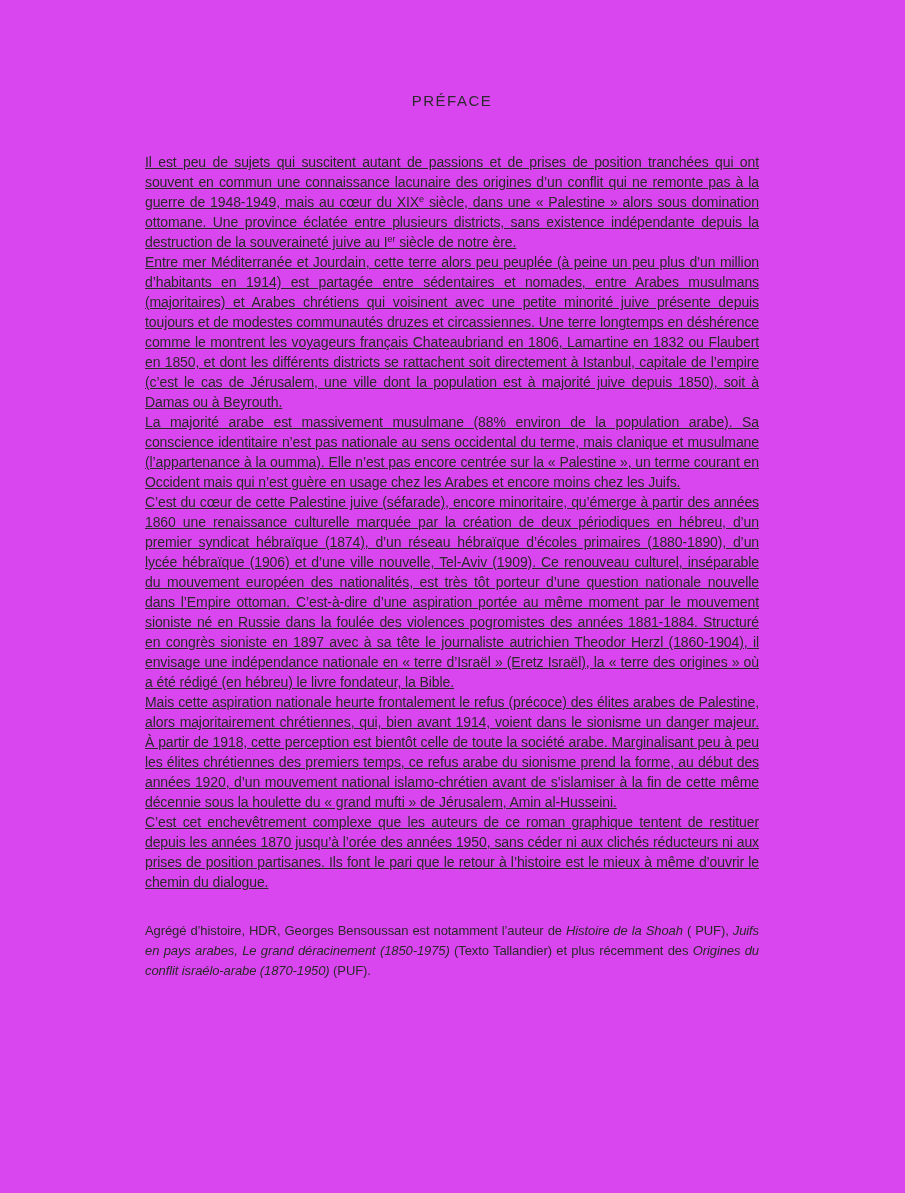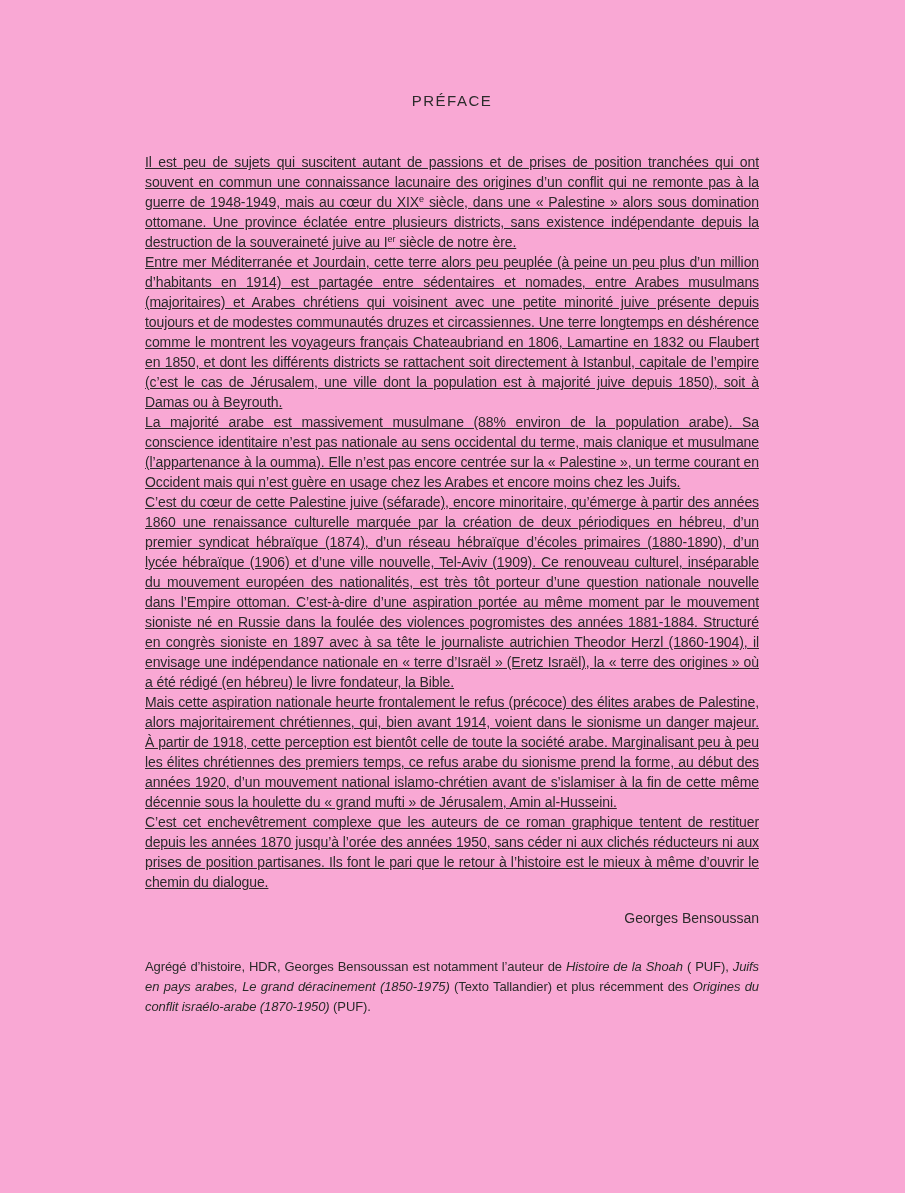--- a/index.html
+++ b/index.html
@@ -5,21 +5,21 @@
   html, body {
     margin: 0;
     padding: 0;
     background: #ffffff;
   }
   .page {
     position: relative;
     width: 905px;
     height: 1193px;
     margin: 0 auto;
-    background: #f9a8d4;
+    background: #d946ef;
     box-sizing: border-box;
     padding: 92px 146px 0 145px;
     font-family: "Liberation Sans", sans-serif;
     color: #2b2b2b;
     overflow: hidden;
   }
   .title {
     margin: 0 0 43px 0;
     text-align: center;
     font-size: 15px;
@@ -69,17 +69,16 @@
 
   <div class="body-text">
     <p><span>Il est peu de sujets qui suscitent autant de passions et de prises de position tranchées qui ont souvent en commun une connaissance lacunaire des origines d’un conflit qui ne remonte pas à la guerre de 1948-1949, mais au cœur du XIX</span><sup class="ordinal">e</sup><span> siècle, dans une «&nbsp;Palestine&nbsp;» alors sous domination ottomane. Une province éclatée entre plusieurs districts, sans existence indépendante depuis la destruction de la souveraineté juive au I</span><sup class="ordinal">er</sup><span> siècle de notre ère.</span></p>
     <p>Entre mer Méditerranée et Jourdain, cette terre alors peu peuplée (à peine un peu plus d’un million d’habitants en 1914) est partagée entre sédentaires et nomades, entre Arabes musulmans (majoritaires) et Arabes chrétiens qui voisinent avec une petite minorité juive présente depuis toujours et de modestes communautés druzes et circassiennes. Une terre longtemps en déshérence comme le montrent les voyageurs français Chateaubriand en 1806, Lamartine en 1832 ou Flaubert en 1850, et dont les différents districts se rattachent soit directement à Istanbul, capitale de l’empire (c’est le cas de Jérusalem, une ville dont la population est à majorité juive depuis 1850), soit à Damas ou à Beyrouth.</p>
     <p>La majorité arabe est massivement musulmane (88% environ de la population arabe). Sa conscience identitaire n’est pas nationale au sens occidental du terme, mais clanique et musulmane (l’appartenance à la oumma). Elle n’est pas encore centrée sur la «&nbsp;Palestine&nbsp;», un terme courant en Occident mais qui n’est guère en usage chez les Arabes et encore moins chez les Juifs.</p>
     <p>C’est du cœur de cette Palestine juive (séfarade), encore minoritaire, qu’émerge à partir des années 1860 une renaissance culturelle marquée par la création de deux périodiques en hébreu, d’un premier syndicat hébraïque (1874), d’un réseau hébraïque d’écoles primaires (1880-1890), d’un lycée hébraïque (1906) et d’une ville nouvelle, Tel-Aviv (1909). Ce renouveau culturel, inséparable du mouvement européen des nationalités, est très tôt porteur d’une question nationale nouvelle dans l’Empire ottoman. C’est-à-dire d’une aspiration portée au même moment par le mouvement sioniste né en Russie dans la foulée des violences pogromistes des années 1881-1884. Structuré en congrès sioniste en 1897 avec à sa tête le journaliste autrichien Theodor Herzl (1860-1904), il envisage une indépendance nationale en «&nbsp;terre d’Israël&nbsp;» (Eretz Israël), la «&nbsp;terre des origines&nbsp;» où a été rédigé (en hébreu) le livre fondateur, la Bible.</p>
     <p>Mais cette aspiration nationale heurte frontalement le refus (précoce) des élites arabes de Palestine, alors majoritairement chrétiennes, qui, bien avant 1914, voient dans le sionisme un danger majeur. À partir de 1918, cette perception est bientôt celle de toute la société arabe. Marginalisant peu à peu les élites chrétiennes des premiers temps, ce refus arabe du sionisme prend la forme, au début des années 1920, d’un mouvement national islamo-chrétien avant de s’islamiser à la fin de cette même décennie sous la houlette du «&nbsp;grand mufti&nbsp;» de Jérusalem, Amin al-Husseini.</p>
     <p>C’est cet enchevêtrement complexe que les auteurs de ce roman graphique tentent de restituer depuis les années 1870 jusqu’à l’orée des années 1950, sans céder ni aux clichés réducteurs ni aux prises de position partisanes. Ils font le pari que le retour à l’histoire est le mieux à même d’ouvrir le chemin du dialogue.</p>
   </div>
 
-  <div class="signature">Georges Bensoussan</div>
 
   <p class="bio"><span>Agrégé d’histoire, HDR, Georges Bensoussan est notamment l’auteur de </span><i>Histoire de la Shoah</i><span> ( PUF), </span><i>Juifs en pays arabes, Le grand déracinement (1850-1975)</i><span> (Texto Tallandier) et plus récemment des </span><i>Origines du conflit israélo-arabe (1870-1950)</i><span> (PUF).</span></p>
 
 </div>
 
 </body></html>

